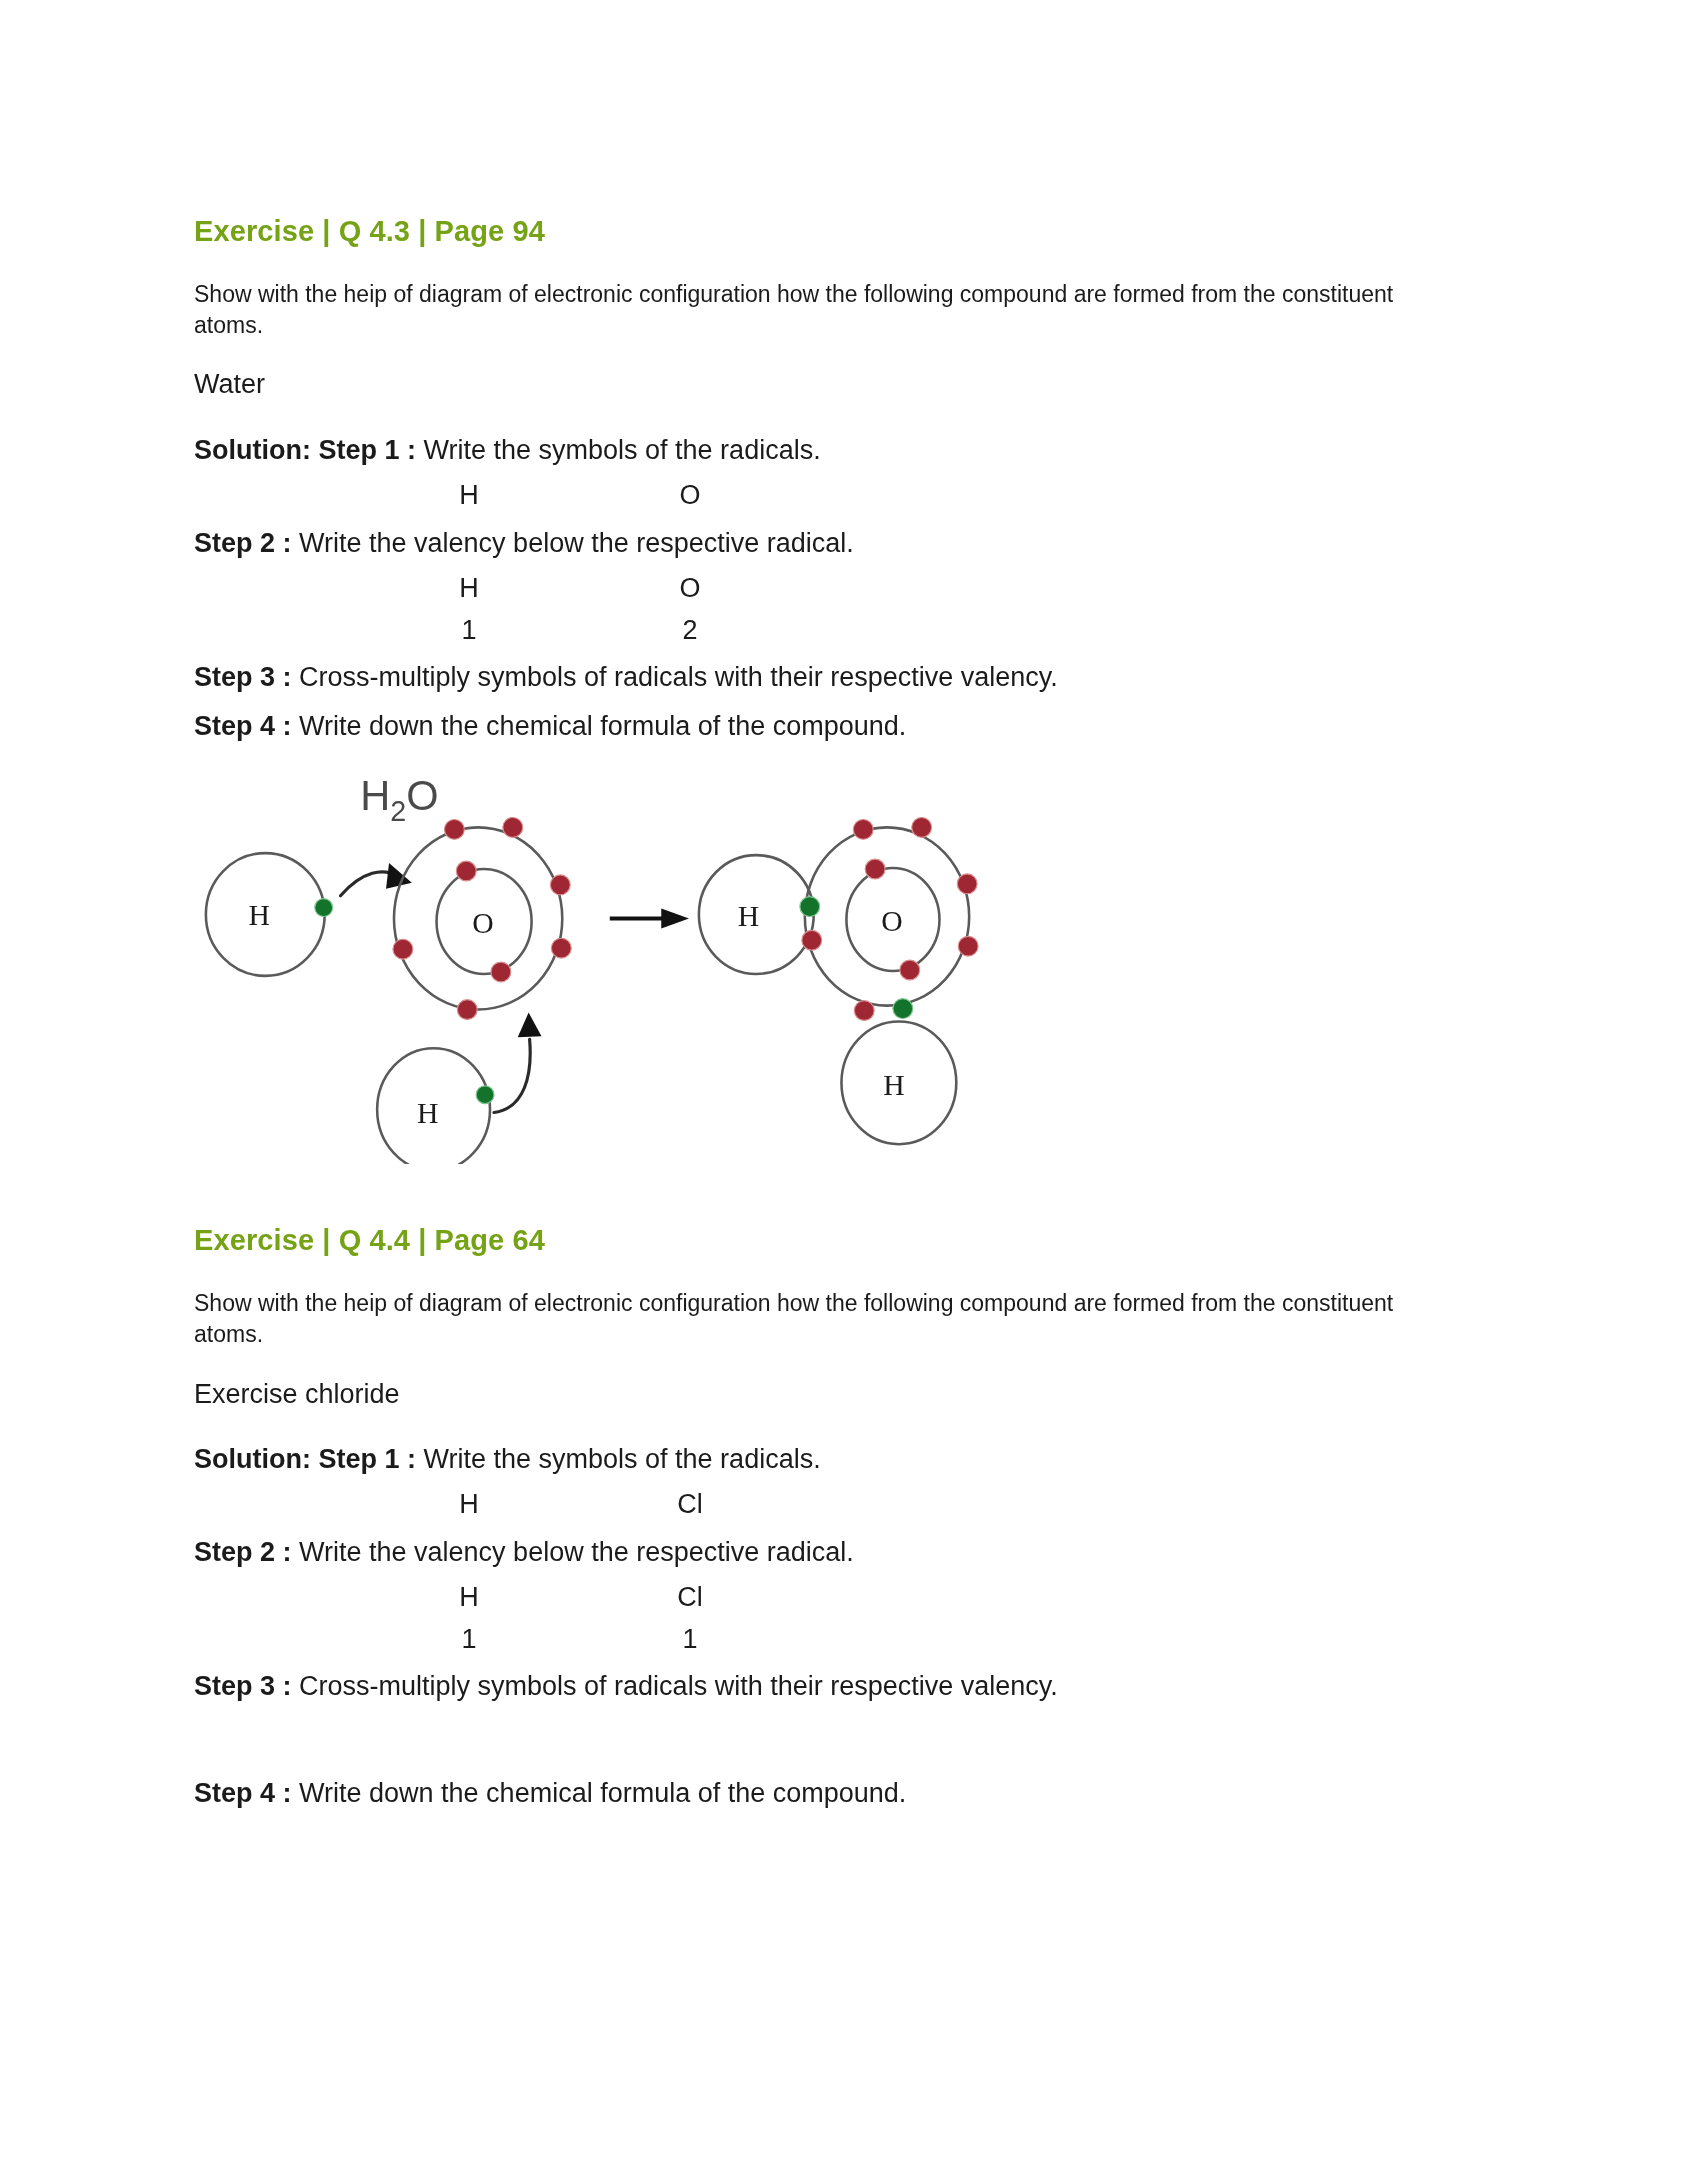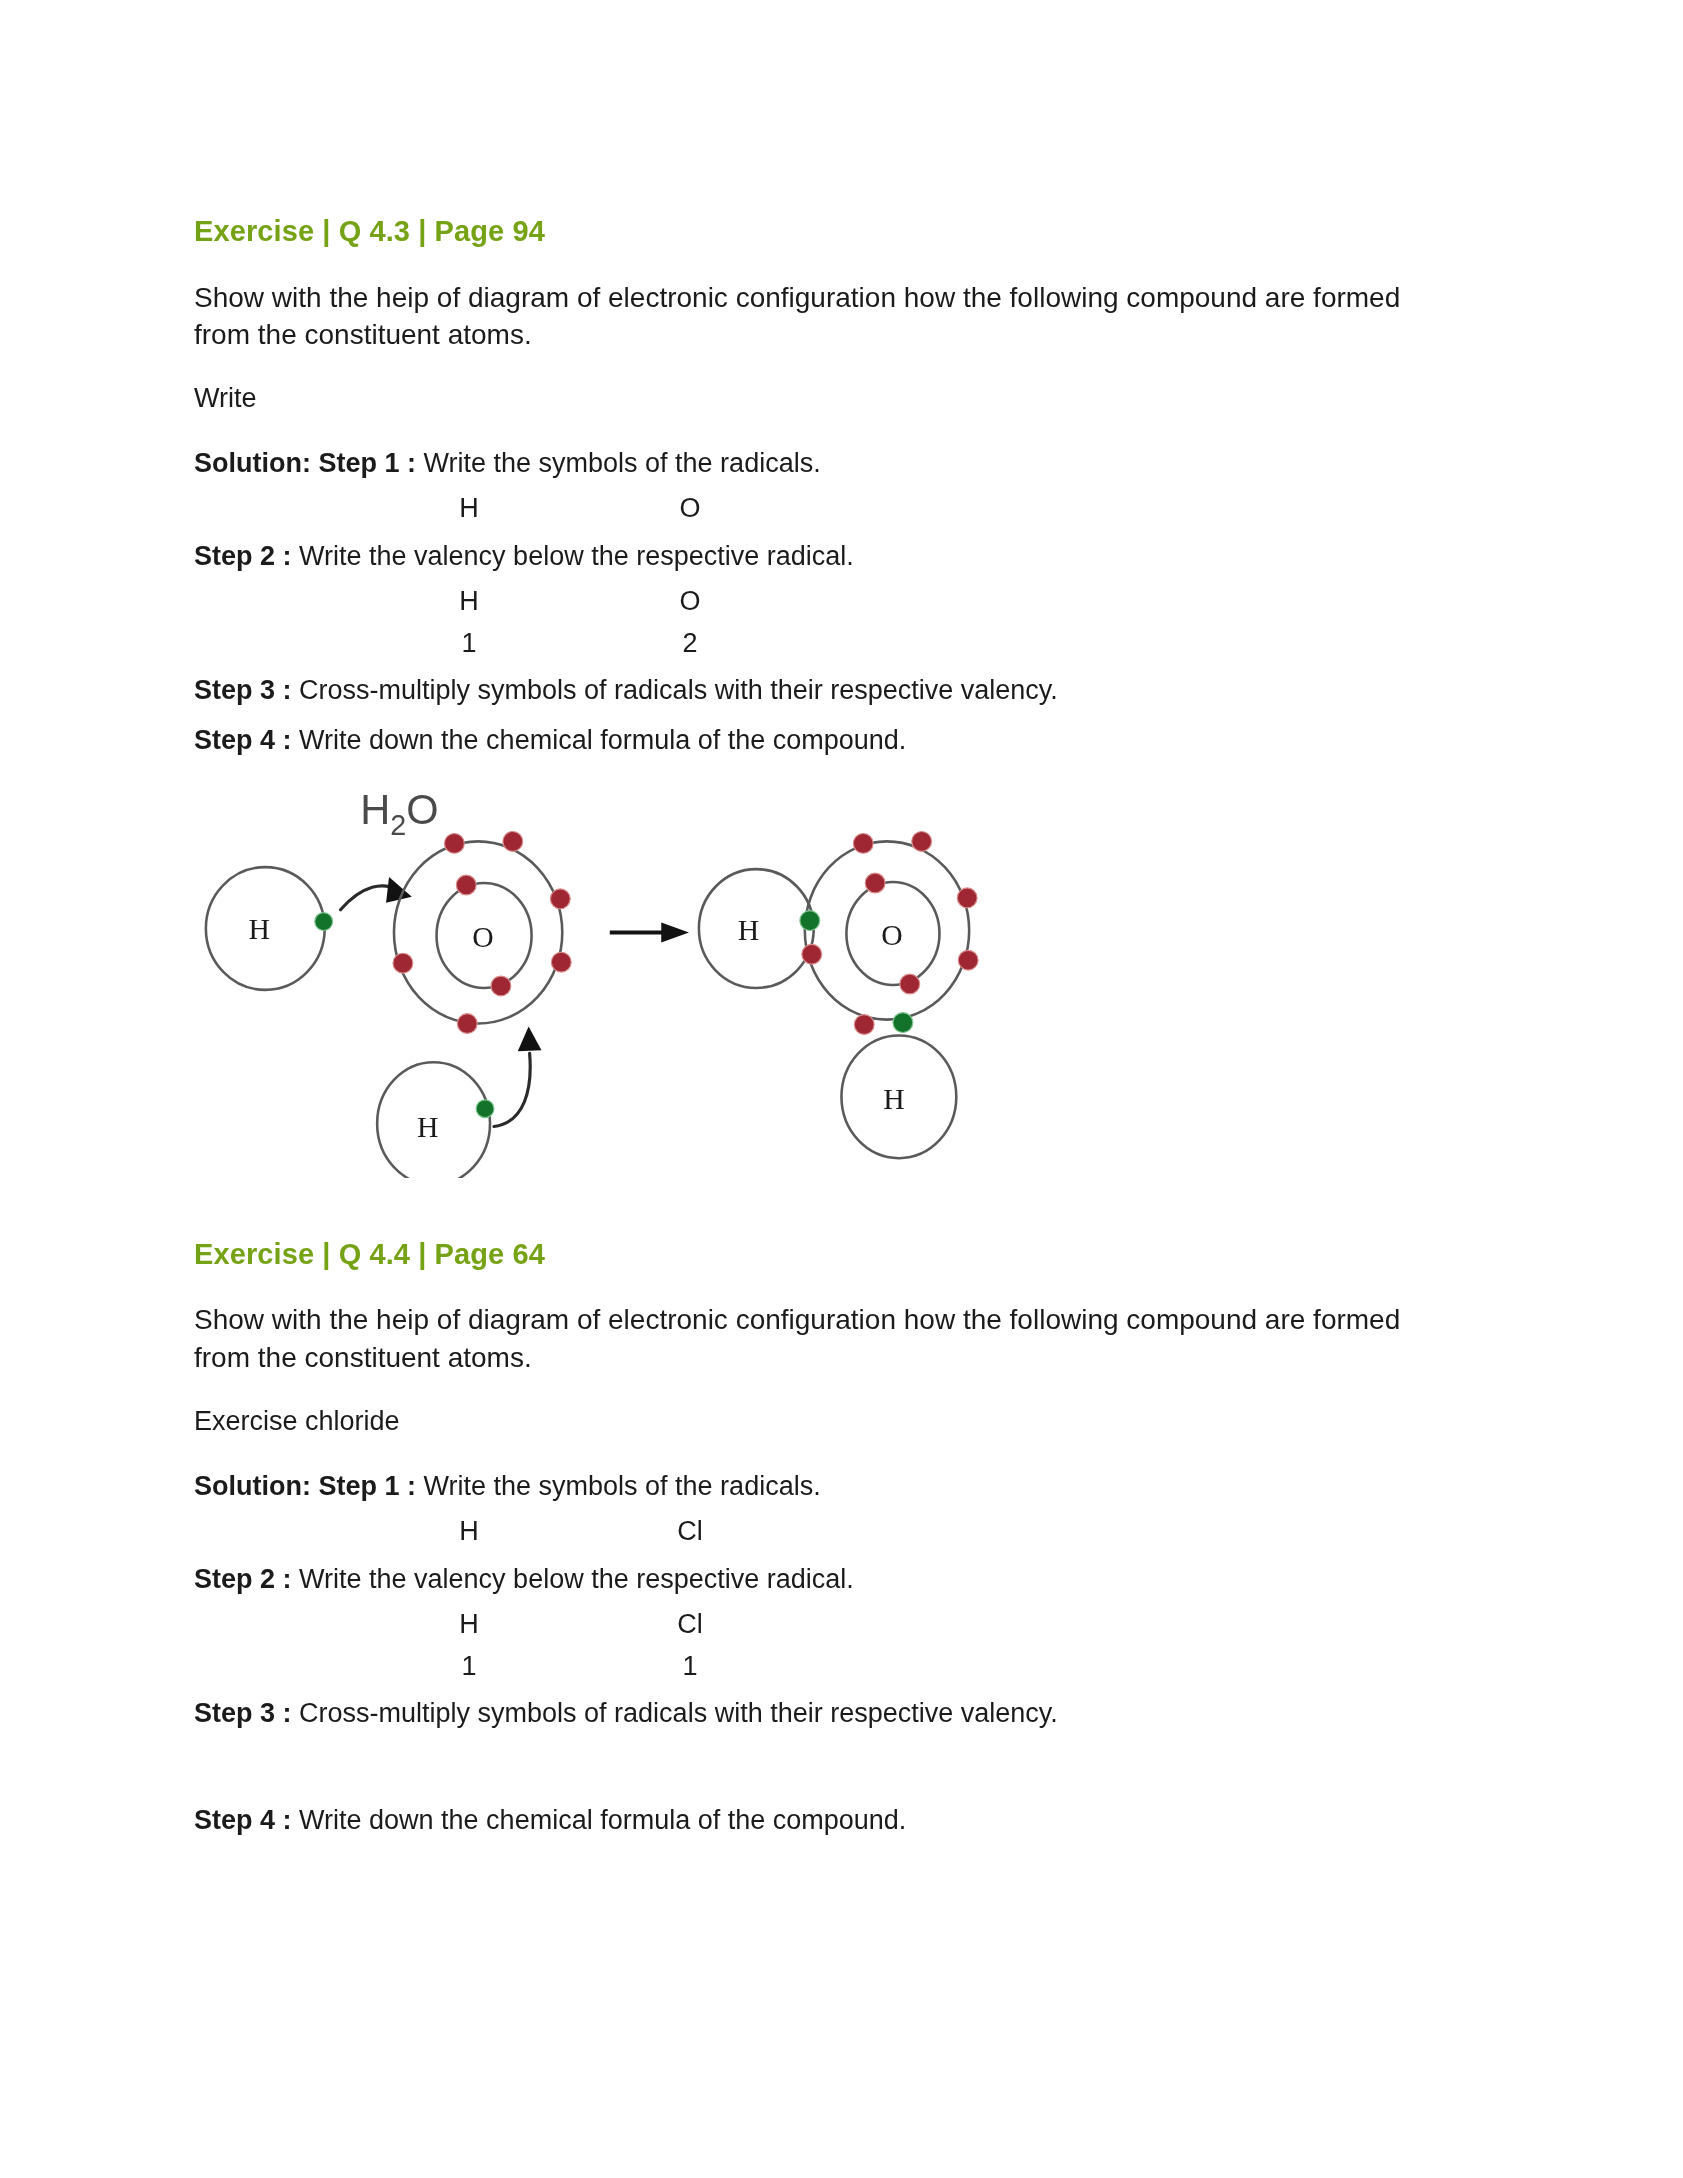--- a/index.html
+++ b/index.html
@@ -33,21 +33,21 @@
   .ex-heading {
     color: #76a216;
     font-weight: bold;
     font-size: 29px;
     letter-spacing: 0.1px;
     line-height: 1.2;
     white-space: nowrap;
   }
 
   .para {
-    font-size: 28px;
+    font-size: 23px;
     line-height: 1.34;
     color: #1b1b1b;
     max-width: 1218px;
   }
 
   .plain-line {
     font-size: 27px;
     line-height: 1.34;
     color: #1b1b1b;
   }
@@ -135,21 +135,21 @@
     <div style="height:214px"></div>
 
     <div class="ex-heading">Exercise | Q 4.3 | Page 94</div>
 
     <div style="height:30px"></div>
 
     <div class="para">Show with the heip of diagram of electronic configuration how the following compound are formed from the constituent atoms.</div>
 
     <div style="height:26px"></div>
 
-    <div class="plain-line">Write</div>
+    <div class="plain-line">Water</div>
 
     <div style="height:29px"></div>
 
     <div class="step-line"><b>Solution: Step 1 :</b><span> Write the symbols of the radicals.</span></div>
 
     <div style="height:12px"></div>
 
     <div class="sym-row">
       <span class="c1">H</span>
       <span class="c2">O</span>

